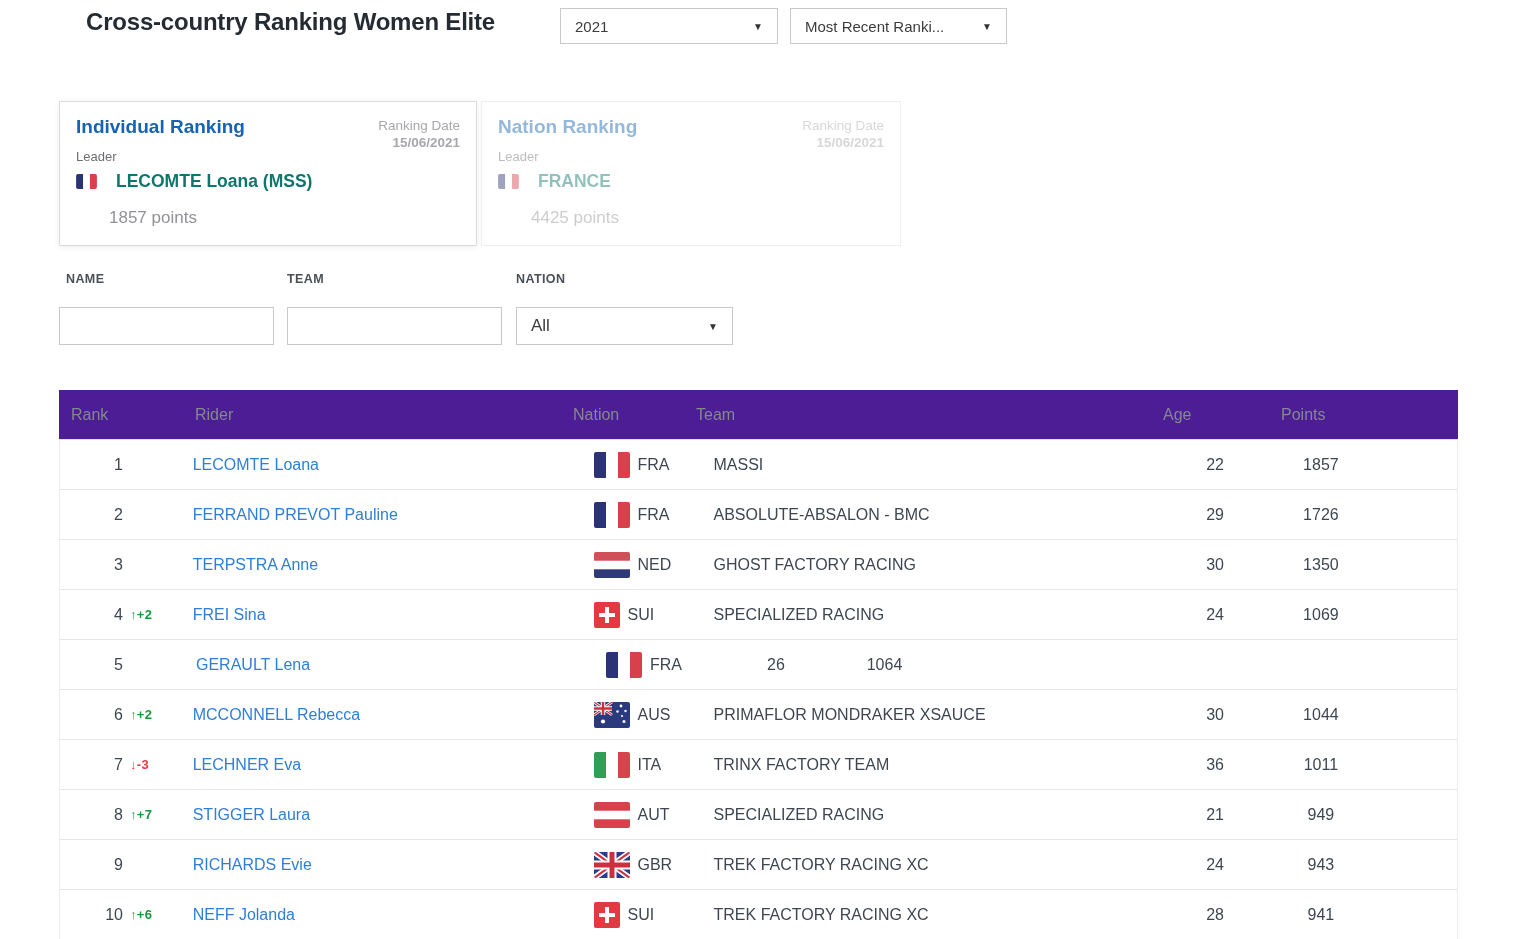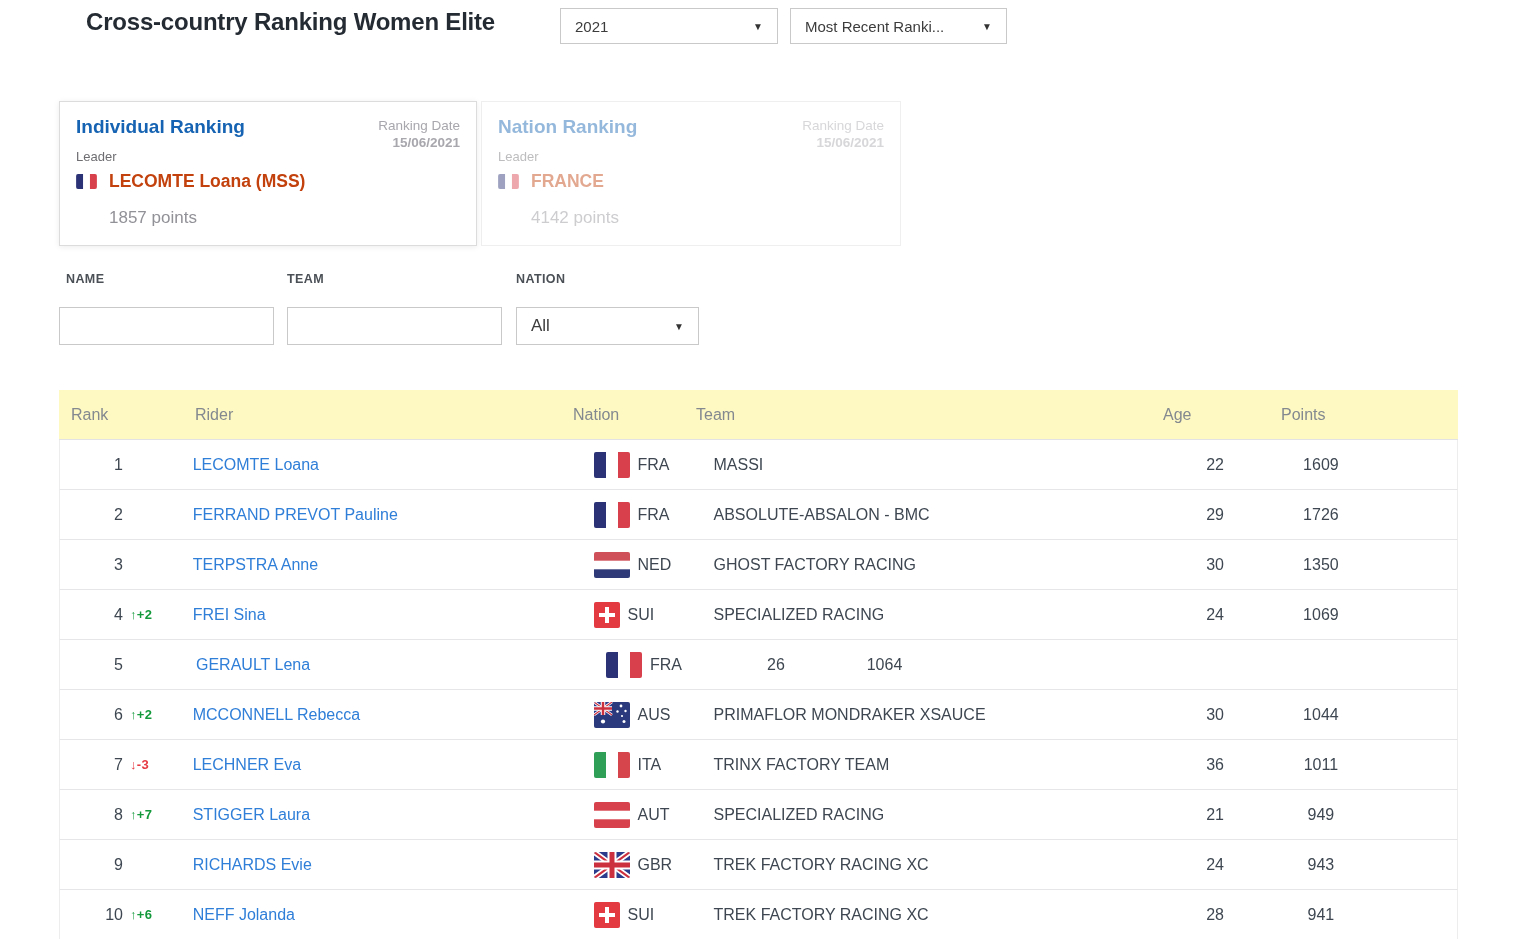--- a/index.html
+++ b/index.html
@@ -34,47 +34,47 @@
     background: #fff; border: 1px solid #dcdcdc; padding: 14px 16px;
   }
   .card-individual { left: 59px; width: 418px; box-shadow: 0 1px 6px rgba(0,0,0,.08); }
   .card-nation { left: 481px; width: 420px; opacity: 0.45; }
   .card-title { font-size: 19px; font-weight: 700; color: #1563b2; }
   .rdate { position: absolute; top: 15px; right: 16px; text-align: right;
            font-size: 13.5px; color: #a7a7ad; line-height: 17px; }
   .rdate .rdate-value { display: block; font-weight: 700; }
   .leader-label { margin-top: 11px; font-size: 13px; color: #6e6e72; }
   .leader-row { margin-top: 7px; display: flex; align-items: center; }
-  .leader-name { font-size: 17.5px; font-weight: 700; color: #c2410c; margin-left: 12px; }
+  .leader-name { font-size: 17.5px; font-weight: 700; color: #0f766e; margin-left: 19px; }
   .leader-points { margin-left: 33px; margin-top: 16px; font-size: 17px; color: #919198; }
 
   
   .flabel { position: absolute; top: 272px; font-size: 12.5px; font-weight: 700;
             color: #4a5056; letter-spacing: .4px; }
   .flabel-name { left: 59px; padding-left: 7px; } .flabel-team { left: 287px; } .flabel-nation { left: 516px; }
   .finput {
     position: absolute; top: 307px; height: 38px; border: 1px solid #c9c9c9;
     background: #fff; padding: 0 12px; font-size: 16px; color: #3c3c3c;
     font-family: "Liberation Sans", sans-serif; outline: none;
   }
   .finput-name { left: 59px; width: 215px; }
   .finput-team { left: 287px; width: 215px; }
   .fselect {
-    position: absolute; left: 516px; top: 307px; width: 183px; height: 38px;
+    position: absolute; left: 516px; top: 307px; width: 217px; height: 38px;
     border: 1px solid #c9c9c9; background: #fff; display: flex;
     align-items: center; justify-content: space-between; padding: 0 14px;
     font-size: 17px; color: #3c3c3c; cursor: pointer;
   }
   .fselect .caret { font-size: 10px; color: #333; }
 
   
   .rank-table { position: absolute; left: 59px; top: 390px; width: 1399px; }
   .thead {
     display: flex; align-items: center; height: 50px;
-    background: #fef9c3; color: #83898f; font-size: 16px;
+    background: #4c1d95; color: #83898f; font-size: 16px;
     border-bottom: 1px solid #e2e2e4;
   }
   .trow {
     display: flex; align-items: center; height: 50px; background: #fff;
     border-bottom: 1px solid #e6e6e8; border-left: 1px solid #ededee;
     border-right: 1px solid #ededee;
   }
   .c-rank   { width: 136px; }
   .c-rider  { width: 378px; }
   .c-nation { width: 123px; }
@@ -143,21 +143,21 @@
   </div>
   <div class="leader-label">Leader</div>
   <div class="leader-row">
     <span class="flag"><svg width="21" height="15" viewBox="0 0 36 26" xmlns="http://www.w3.org/2000/svg">
           <rect width="36" height="26" fill="#ffffff"></rect>
           <rect width="12" height="26" fill="#2b3276"></rect>
           <rect x="24" width="12" height="26" fill="#d8414b"></rect>
         </svg></span>
     <span class="leader-name">FRANCE</span>
   </div>
-  <div class="leader-points">4142 points</div>
+  <div class="leader-points">4425 points</div>
 </div>
 
 <div class="flabel flabel-name">NAME</div>
 <div class="flabel flabel-team">TEAM</div>
 <div class="flabel flabel-nation">NATION</div>
 
 <input class="finput finput-name" type="text" value="" style="">
 <input class="finput finput-team" type="text" value="" style="">
 <div class="fselect">
   <span>All</span>
@@ -186,21 +186,21 @@
               <rect width="12" height="26" fill="#2b3276"></rect>
               <rect x="24" width="12" height="26" fill="#d8414b"></rect>
             </svg></span>
           <span class="nation-code">FRA</span>
         </div>
         <div class="c-team team-name">MASSI</div>
         <div class="c-age">
           <span class="num-val">22</span>
         </div>
         <div class="c-points">
-          <span class="num-val">1609</span>
+          <span class="num-val">1857</span>
         </div>
         <div class="c-fill"></div>
       </div>
       <div class="trow">
         <div class="c-rank cell-rank">
           <span class="rank-num">2</span>
         </div>
         <div class="c-rider"><a class="rider-link">FERRAND PREVOT Pauline</a></div>
         <div class="c-nation cell-nation">
           <span class="flag"><svg width="36" height="26" viewBox="0 0 36 26" xmlns="http://www.w3.org/2000/svg">

